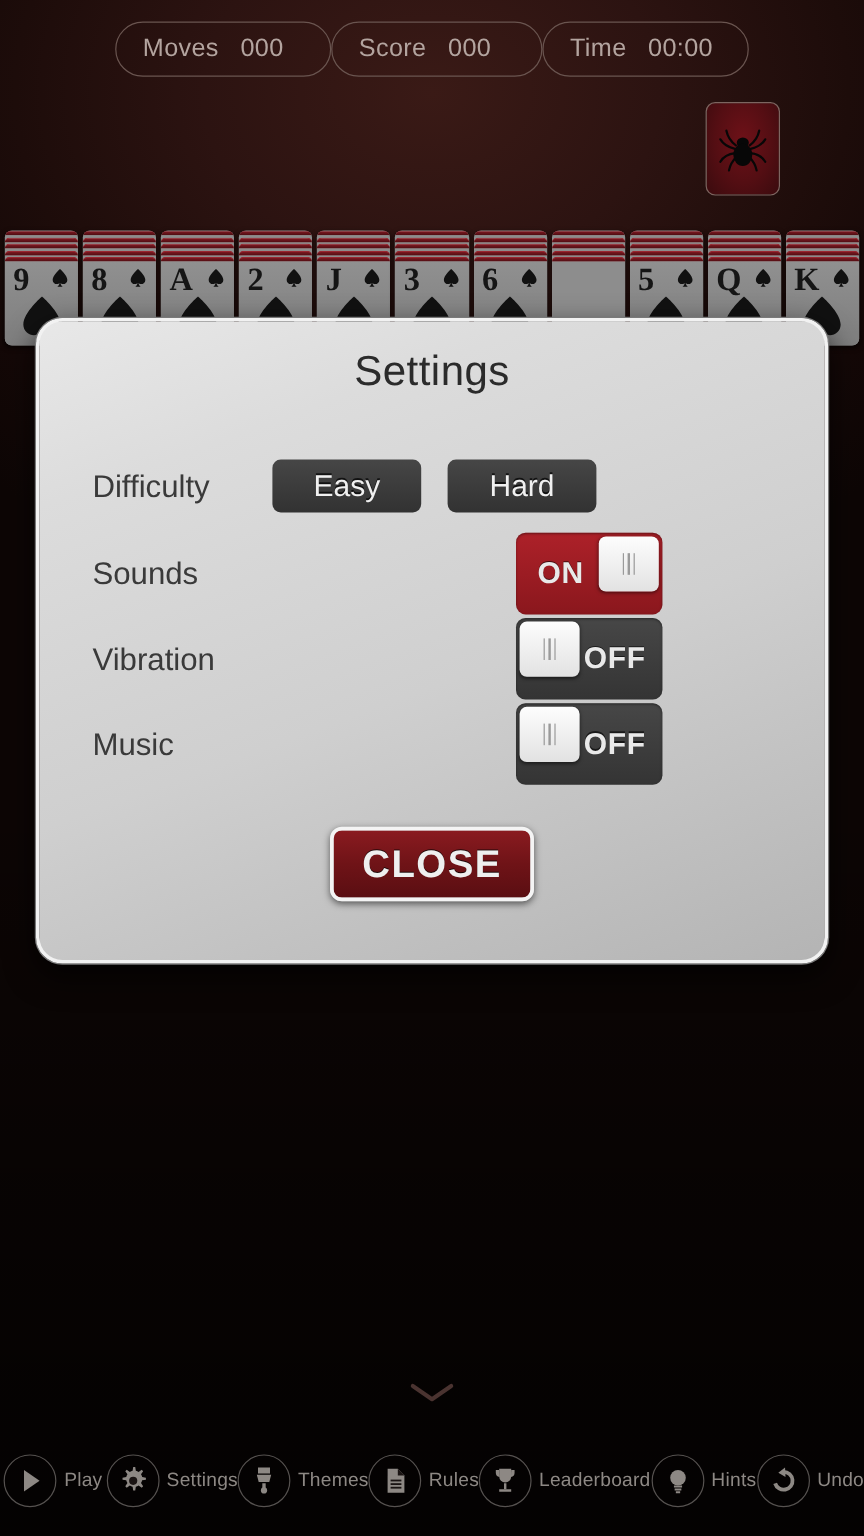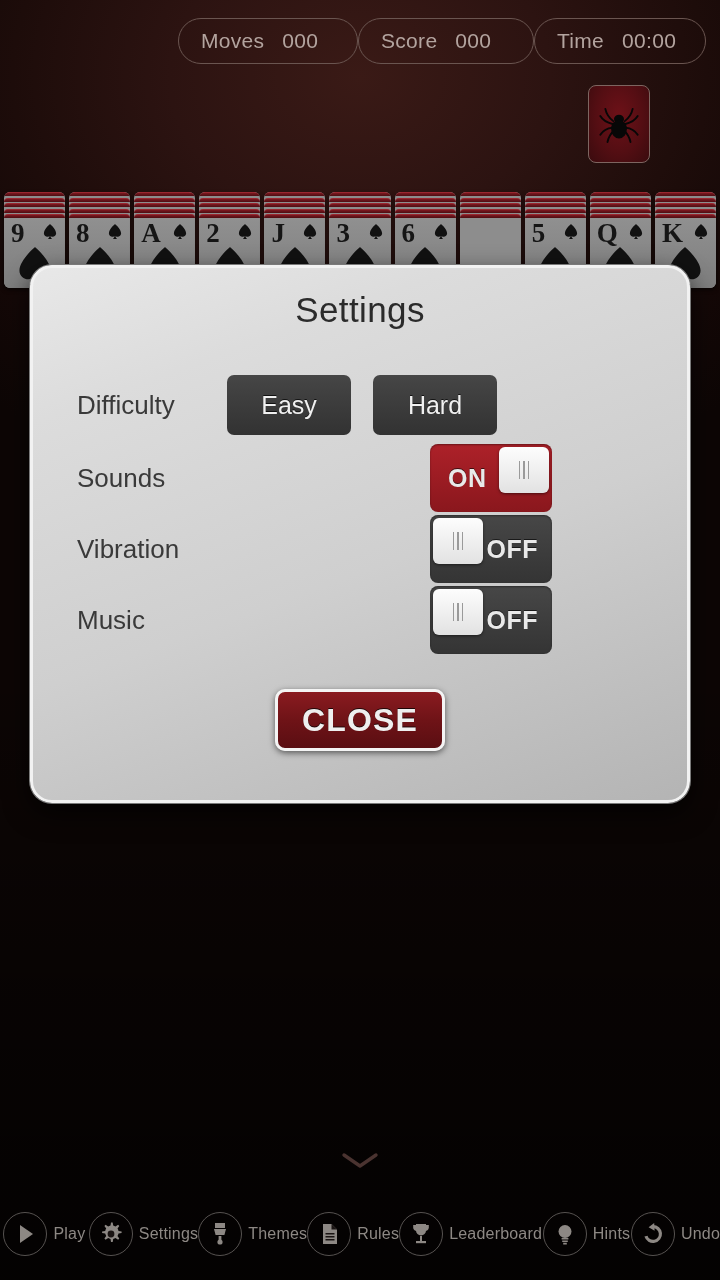--- a/index.html
+++ b/index.html
@@ -18,21 +18,21 @@
       #0d0605;
   }
   #felt::after{
     content:""; position:absolute; inset:0;
     background:linear-gradient(180deg, rgba(0,0,0,0) 52%, rgba(0,0,0,.45) 78%, rgba(0,0,0,.72) 100%);
   }
 
   
   #statusbar{
     position:absolute; top:18px; left:0; width:720px; height:46px;
-    display:flex; justify-content:flex-end; padding:0 14px; z-index:4;
+    display:flex; justify-content:center; padding:0 14px; z-index:4;
   }
   .pill{
     height:46px; border:1px solid #6a5550; border-radius:23px;
     display:flex; align-items:center; gap:18px;
     padding:0 22px; color:#b3a49f; font-size:21px; letter-spacing:.3px;
   }
   .pill .val{ color:#b3a49f; }
   .pill.moves{ min-width:180px; }
   .pill.score{ min-width:176px; }
   .pill.time{ min-width:172px; }
@@ -102,21 +102,21 @@
   #row-vibration{ margin-top:5px; }
   #row-music{ margin-top:5px; }
   .row-label{
     font-size:26px; color:#3a3a3a; width:150px; flex:0 0 auto;
   }
   .row-controls{ display:flex; align-items:center; gap:22px; flex:1; }
   .row.toggle-row .row-controls{ justify-content:flex-start; padding-left:203px; }
 
   
   .diffbtn{
-    height:60px; min-width:124px; border-radius:7px; border:none;
+    height:44px; min-width:124px; border-radius:7px; border:none;
     font-size:25px; color:#f0f0f0; cursor:pointer;
     background:linear-gradient(180deg,#464646,#323232);
     text-shadow:0 -1px 0 rgba(0,0,0,.7);
     padding:0 16px;
   }
   .diffbtn.sel{
     background:linear-gradient(180deg,#b3252c,#8e1a20);
   }
 
   

